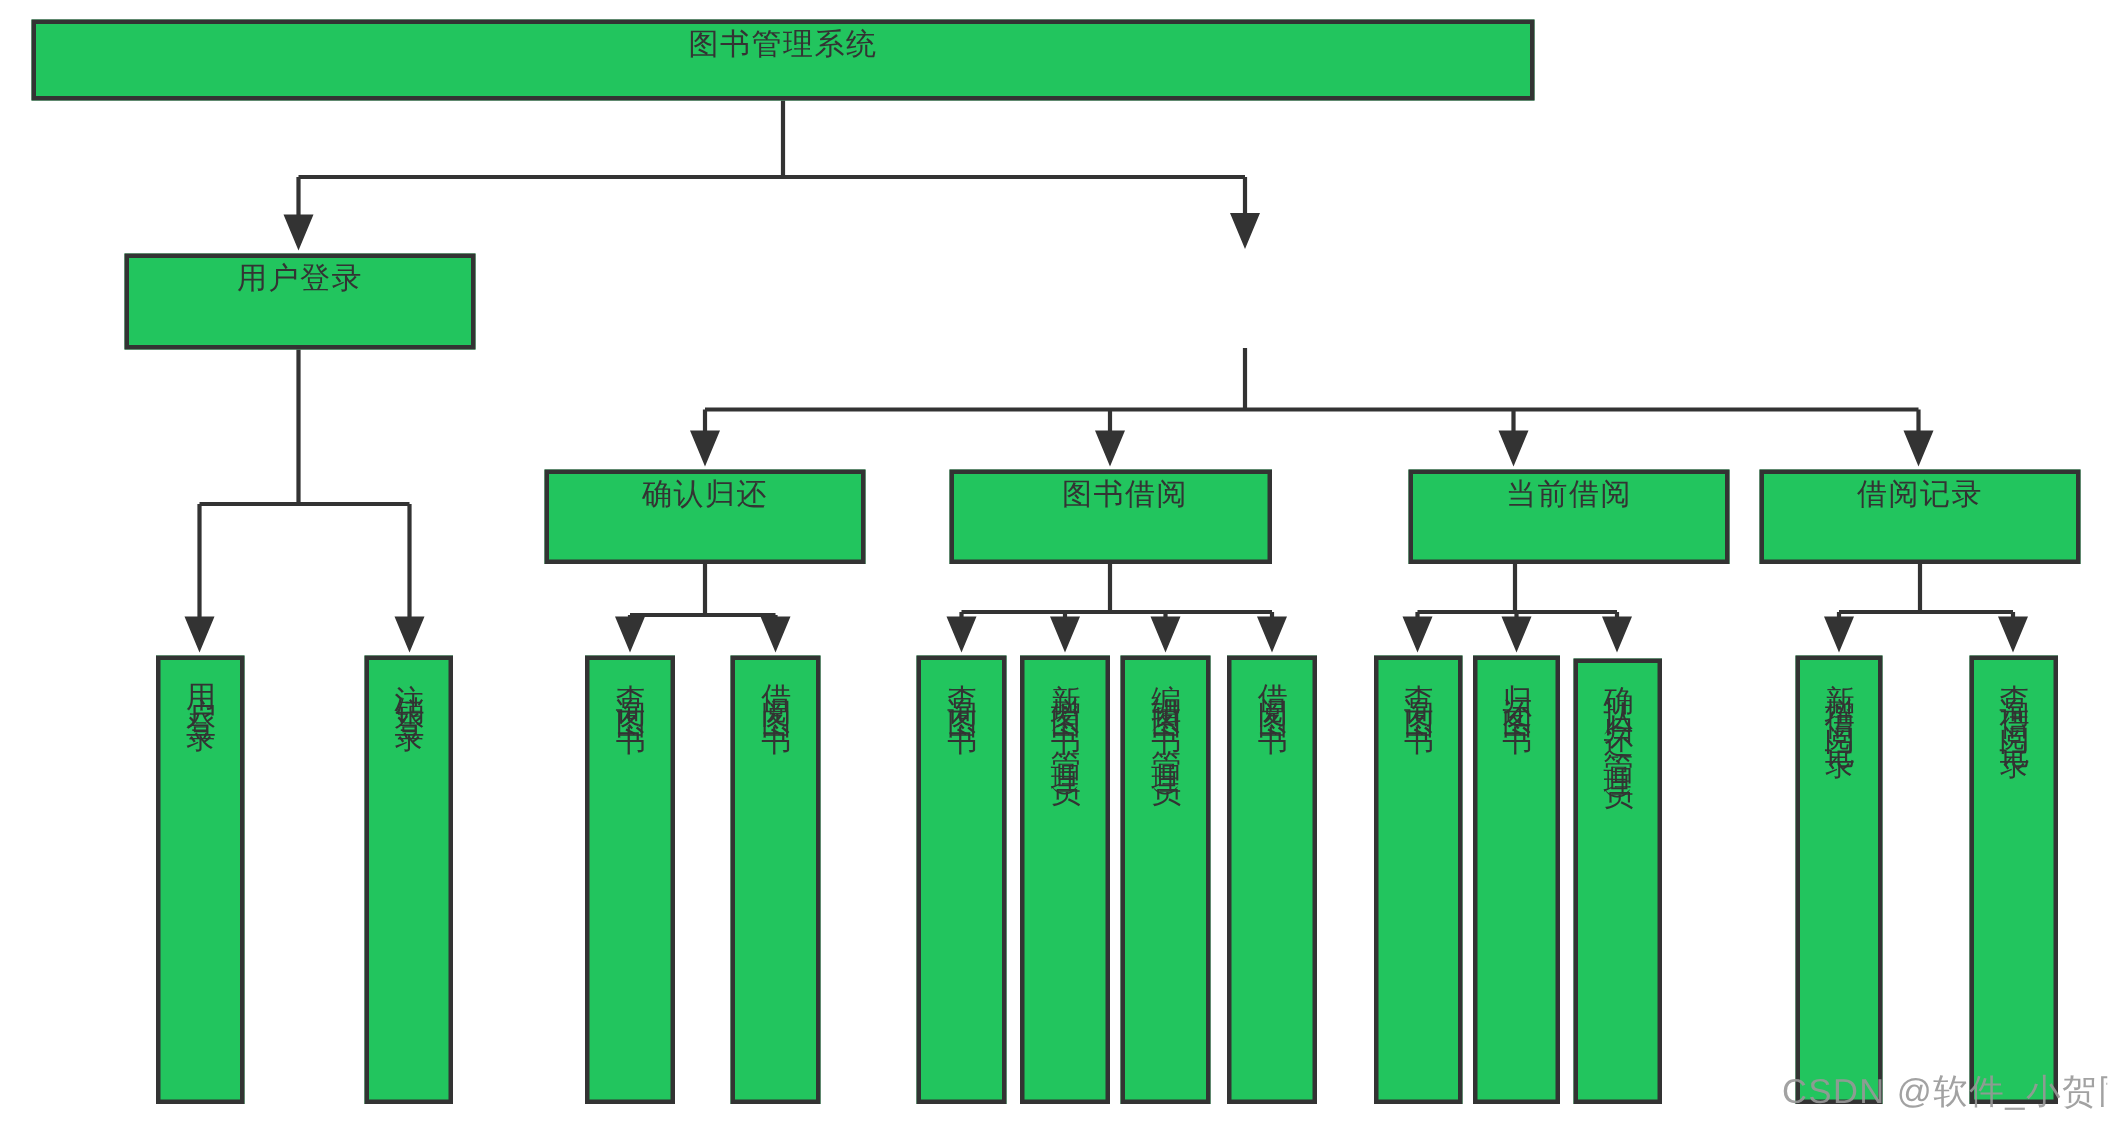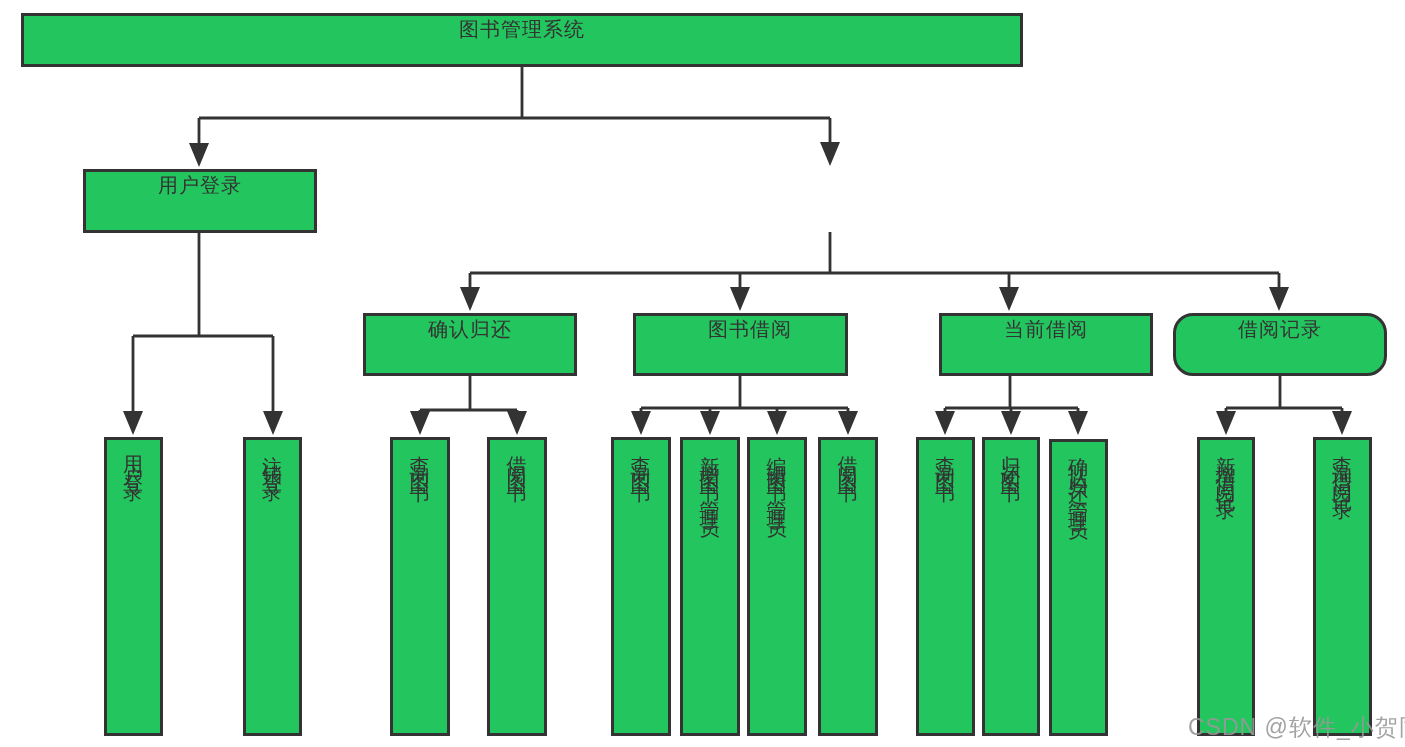--- a/index.html
+++ b/index.html
@@ -102,21 +102,21 @@
 
   <div class="box" style="left:363px; top:313px; width:214px; height:63px;">
     <span>确认归还</span>
   </div>
   <div class="box" style="left:633px; top:313px; width:215px; height:63px;padding-left:19px;">
     <span>图书借阅</span>
   </div>
   <div class="box" style="left:903px; top:313px; width:214px; height:63px;margin-left:36px;">
     <span>当前借阅</span>
   </div>
-  <div class="box" style="left:1173px; top:313px; width:214px; height:63px;border-radius:20px;">
+  <div class="box" style="left:1173px; top:313px; width:214px; height:63px;">
     <span>借阅记录</span>
   </div>
 
   <div class="box vbox" style="left:104px; top:437px; width:59px; height:299px;">
     <span class="vlabel">用户登录</span>
   </div>
   <div class="box vbox" style="left:243px; top:437px; width:59px; height:299px;">
     <span class="vlabel">注销登录</span>
   </div>
 

